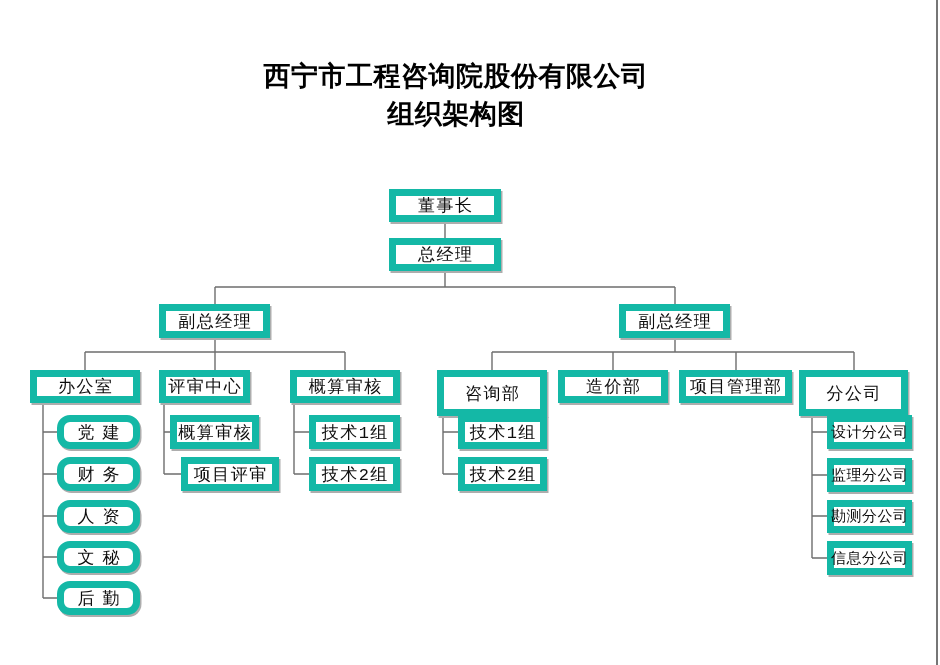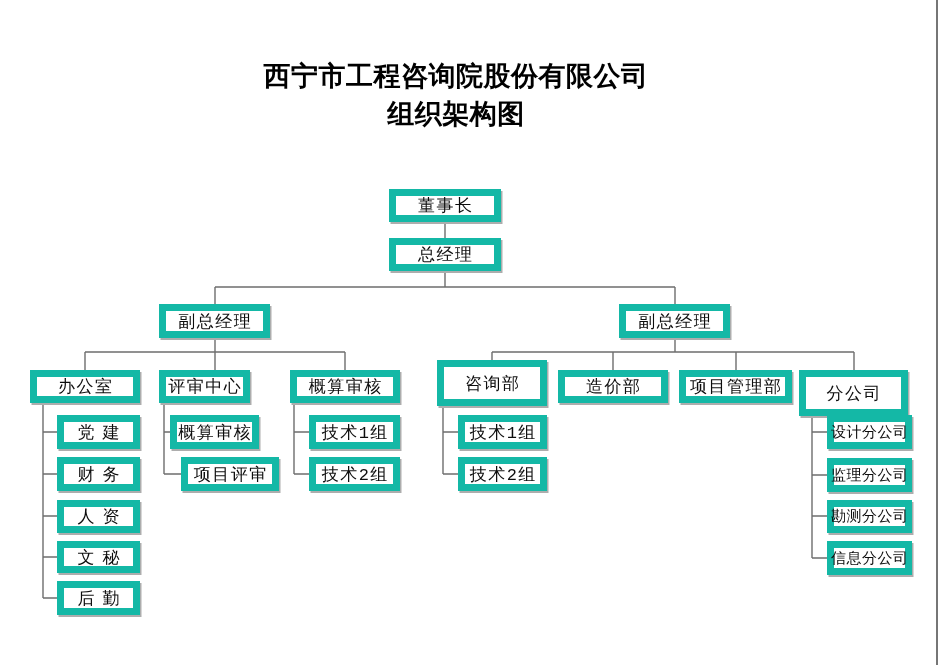--- a/index.html
+++ b/index.html
@@ -16,21 +16,21 @@
   }
   .connectors { position:absolute; left:0; top:0; }
   .node {
     position:absolute; box-sizing:border-box; background:#ffffff;
     border:7px solid #14b8a6;
     box-shadow:1.5px 2px 0 #adadad;
     display:flex; align-items:center; justify-content:center;
     font-size:17px; letter-spacing:1.5px; text-indent:1.5px;
     white-space:nowrap;
   }
-  .node.sp2 { letter-spacing:8px; text-indent:8px; }
+  .node.sp2 { letter-spacing:8px; text-indent:8px;border-radius:13px; }
   .node.sm  { font-size:15px; letter-spacing:0.5px; text-indent:0.5px; }
   .page-edge {
     position:absolute; left:936px; top:0; width:2px; height:665px;
     background:#767676;
   }
 </style>
 </head>
 <body>
 
 <div class="page">
@@ -54,21 +54,21 @@
 
   <div class="node" style="left:389px;top:189px;width:112px;height:33px">董事长</div>
   <div class="node" style="left:389px;top:238px;width:112px;height:33px">总经理</div>
 
   <div class="node" style="left:159px;top:304px;width:111px;height:34px">副总经理</div>
   <div class="node" style="left:619px;top:304px;width:111px;height:34px">副总经理</div>
 
   <div class="node" style="left:30px;top:370px;width:110px;height:33px">办公室</div>
   <div class="node" style="left:159px;top:370px;width:91px;height:33px">评审中心</div>
   <div class="node" style="left:290px;top:370px;width:110px;height:33px">概算审核</div>
-  <div class="node" style="left:437px;top:360px;width:110px;height:46px">咨询部</div>
+  <div class="node" style="left:437px;top:370px;width:110px;height:46px">咨询部</div>
   <div class="node" style="left:558px;top:370px;width:110px;height:33px">造价部</div>
   <div class="node" style="left:679px;top:370px;width:113px;height:33px">项目管理部</div>
   <div class="node" style="left:799px;top:370px;width:109px;height:46px">分公司</div>
 
   <div class="node sp2" style="left:57px;top:415px;width:83px;height:34px">党建</div>
   <div class="node sp2" style="left:57px;top:457px;width:83px;height:34px">财务</div>
   <div class="node sp2" style="left:57px;top:500px;width:83px;height:33px">人资</div>
   <div class="node sp2" style="left:57px;top:541px;width:83px;height:32px">文秘</div>
   <div class="node sp2" style="left:57px;top:581px;width:83px;height:34px">后勤</div>
 

